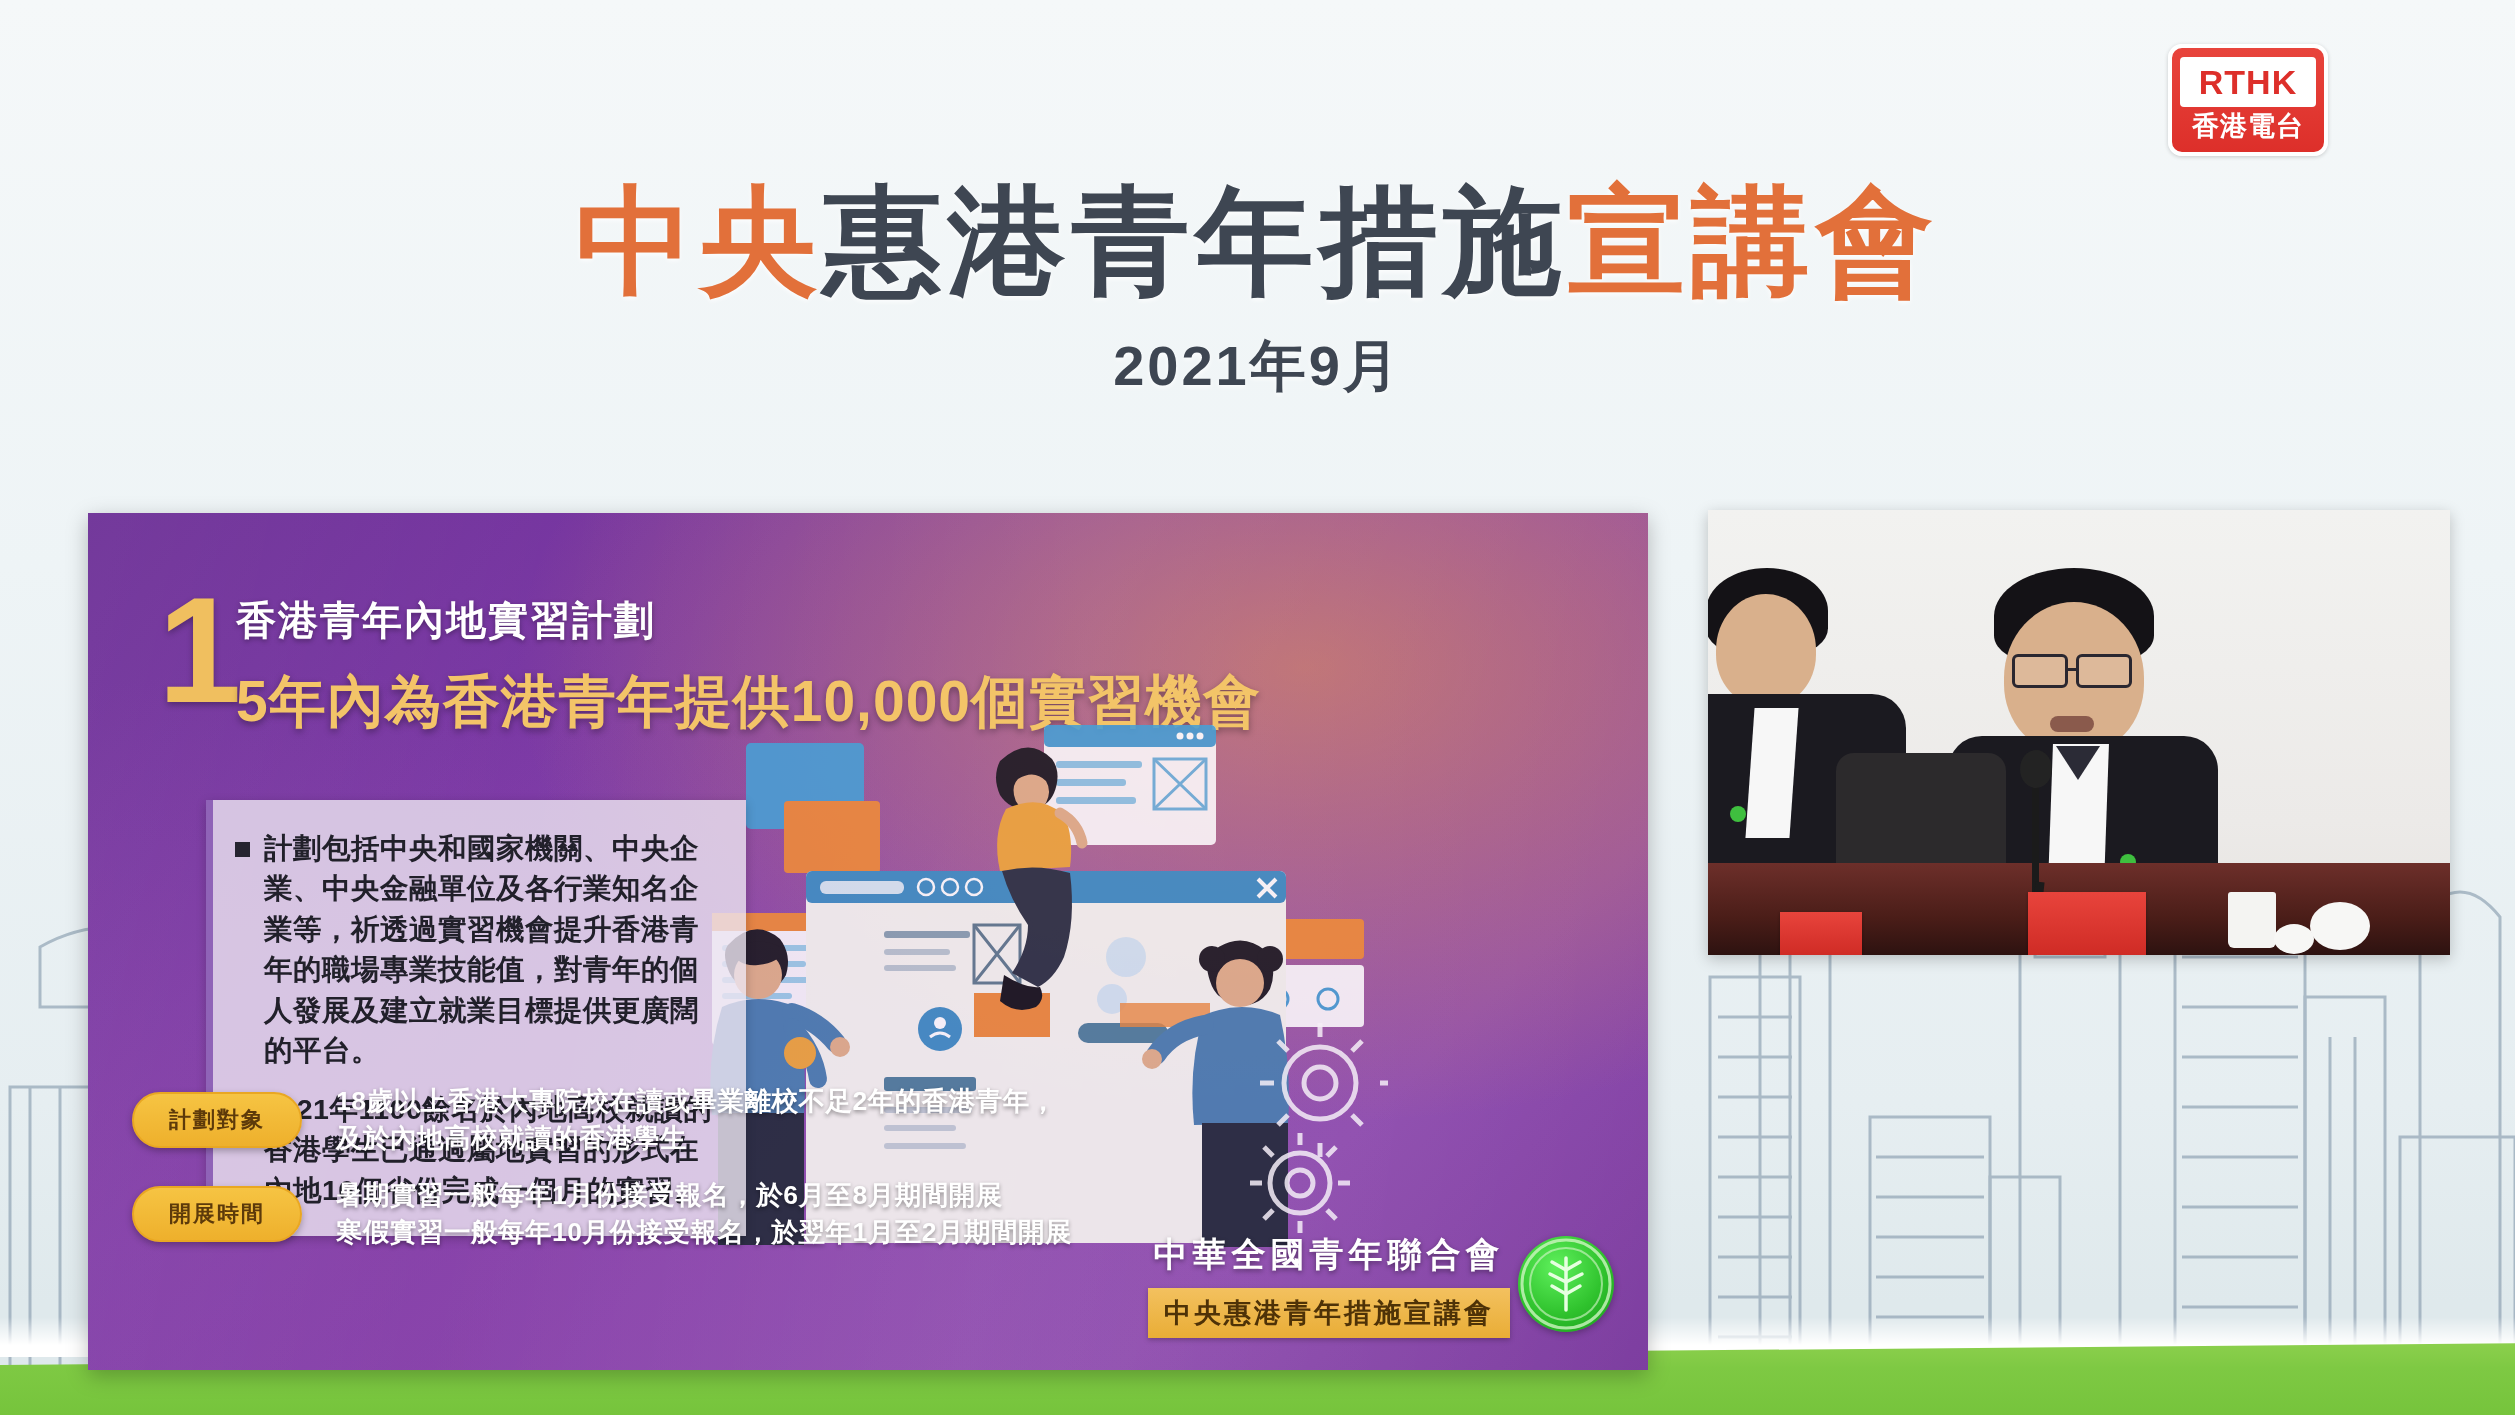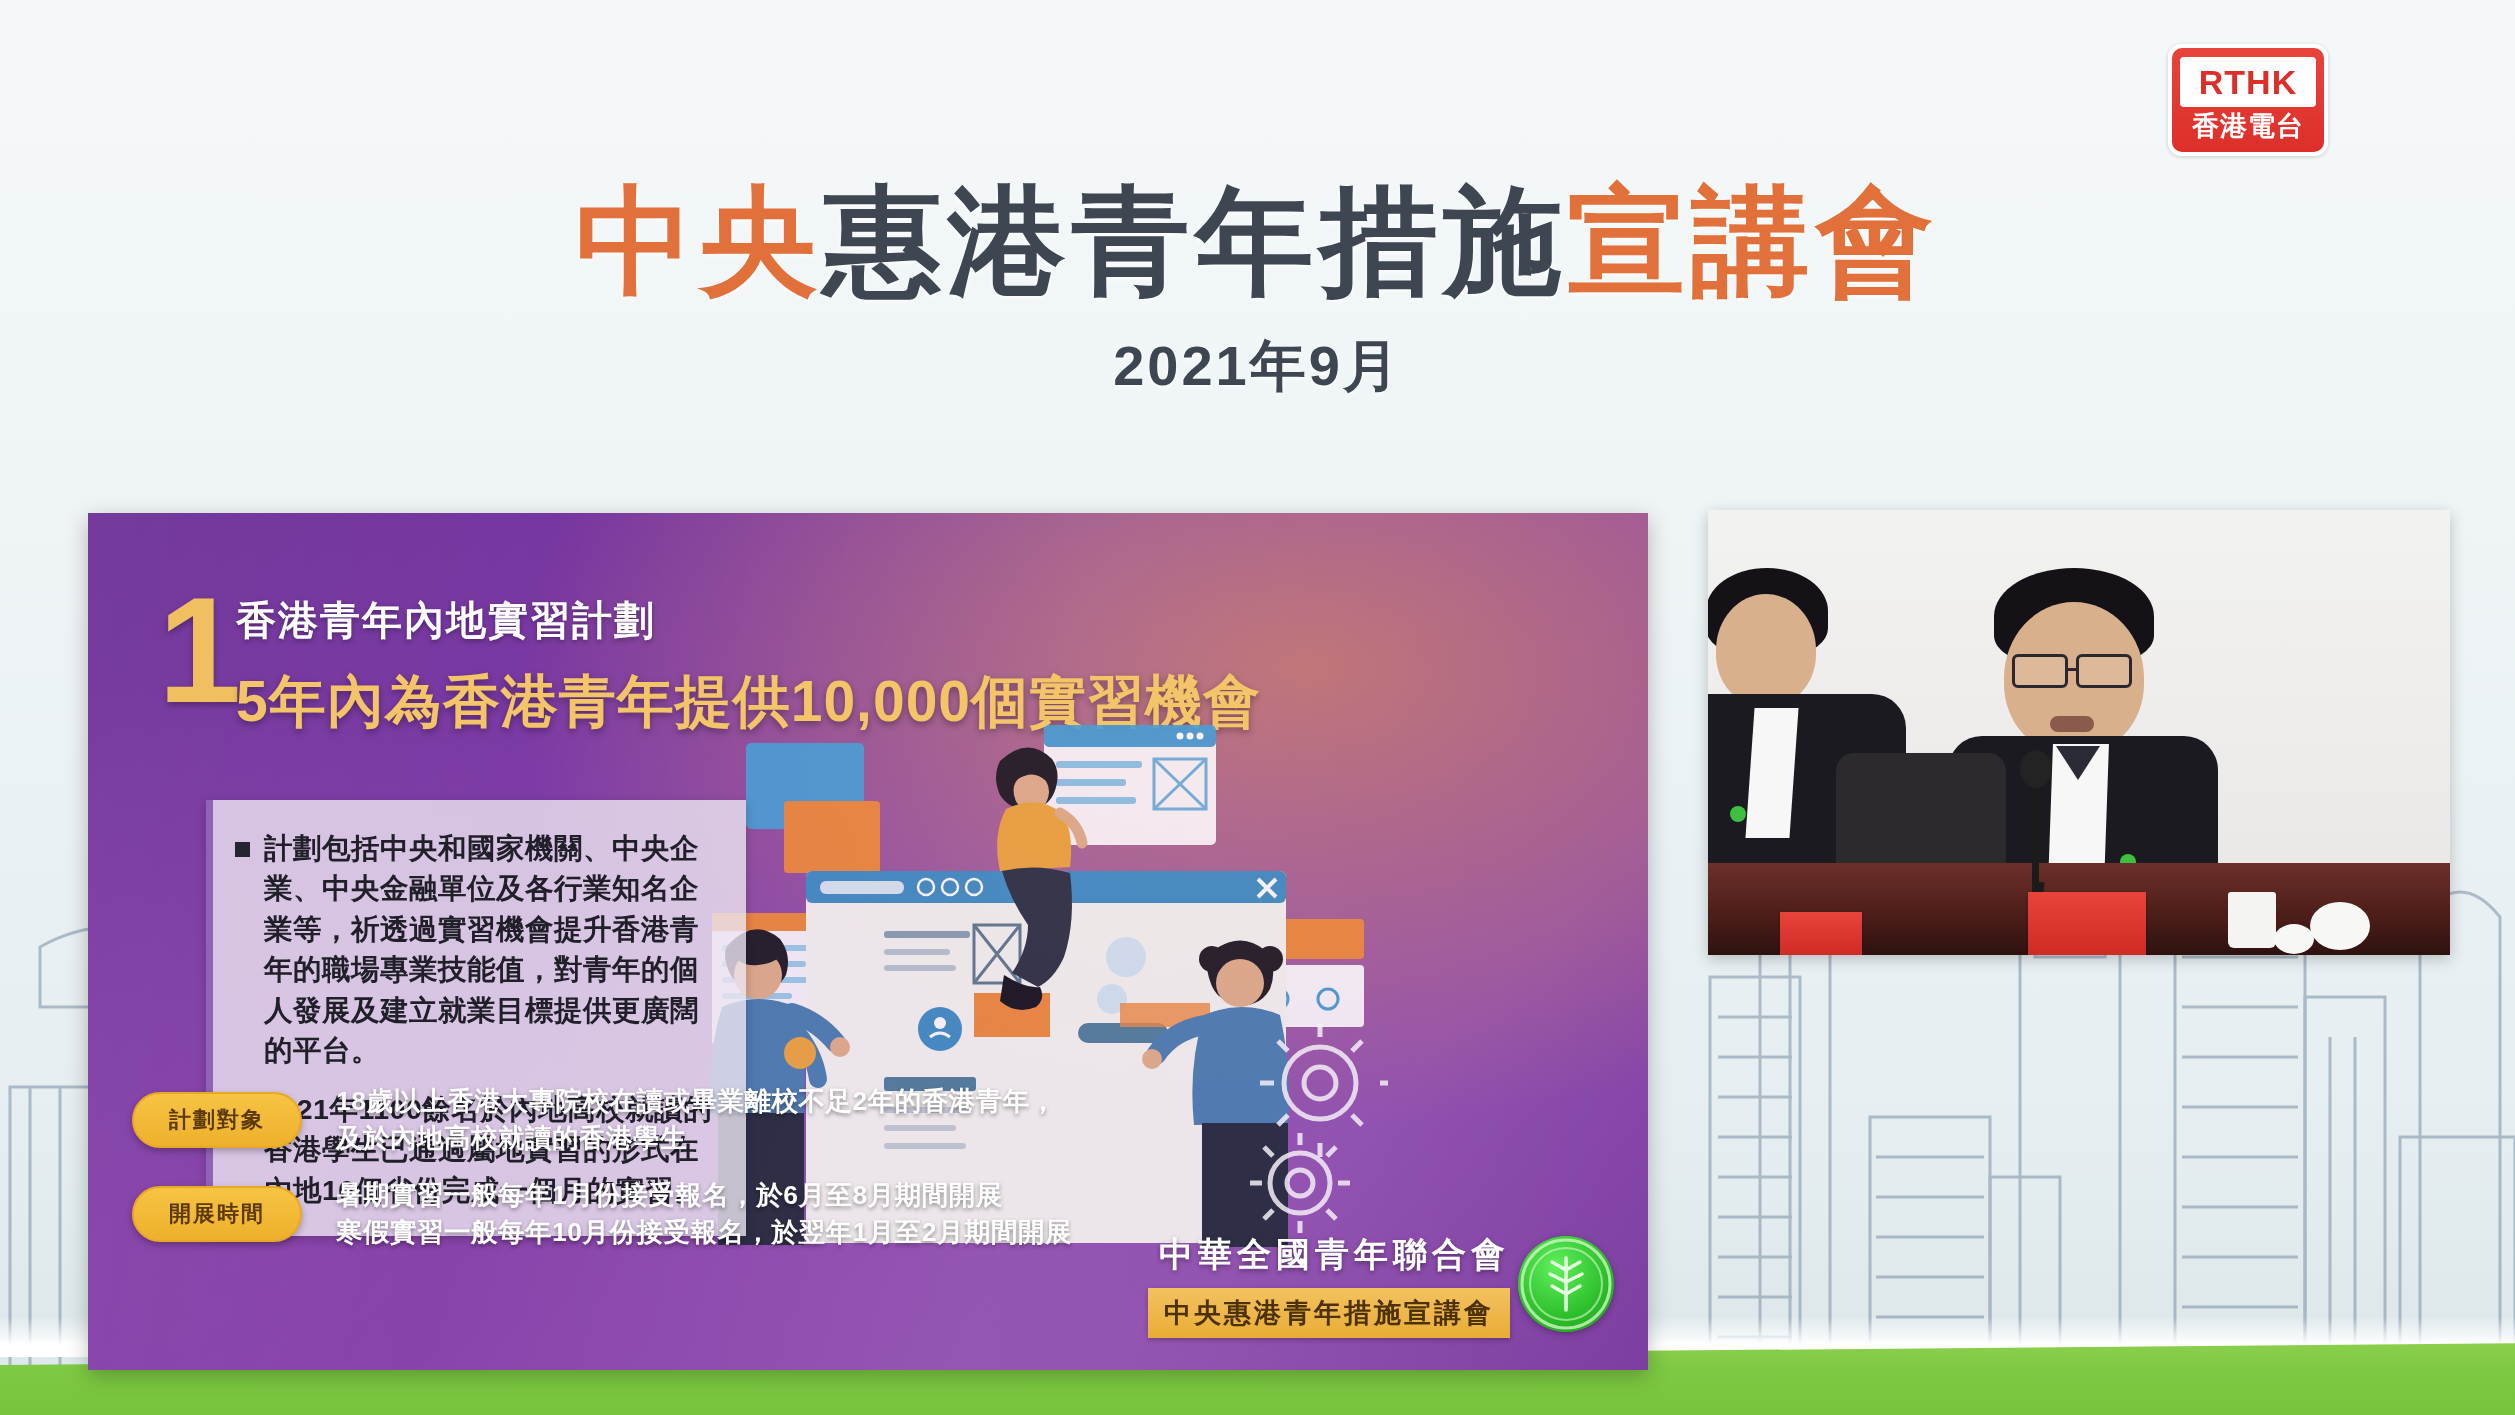--- a/index.html
+++ b/index.html
@@ -137,21 +137,21 @@
     border: 2px solid #e9a722;
     font-family: Liberation Mono, monospace;
   }
   .row-text {
     margin-left: 34px; color: #ffffff; font-size: 26.5px; font-weight: 700;
     line-height: 1.40; letter-spacing: .5px;
     text-shadow: 0 2px 4px rgba(0,0,0,.40);
   }
 
   
-  .brand { position: absolute; right: 138px; bottom: 32px; text-align: right; }
+  .brand { position: absolute; right: 138px; bottom: 32px; text-align: center; }
   .brand-title {
     color:#ffffff; font-size: 34px; font-weight: 800; letter-spacing: 5px;
     text-shadow: 0 2px 5px rgba(0,0,0,.4);
   }
   .brand-band {
     margin-top: 10px; background: linear-gradient(180deg,#f3c15f 0%, #e9ad36 100%);
     color:#4e3207; font-size: 27px; font-weight: 800; letter-spacing: 3px;
     padding: 7px 16px;
     box-shadow: 0 2px 5px rgba(0,0,0,.25);
   }

